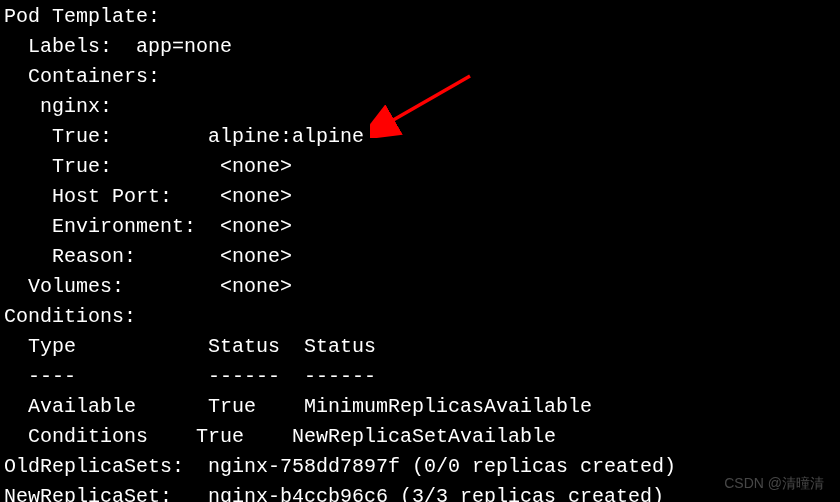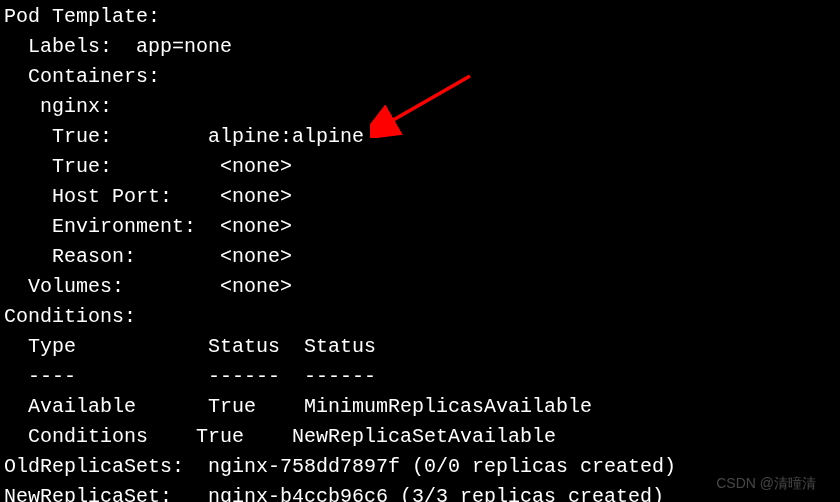--- a/index.html
+++ b/index.html
@@ -21,21 +21,21 @@
     }
     .arrow {
       position: absolute;
       top: 68px;
       left: 370px;
       pointer-events: none;
     }
     .watermark {
       position: absolute;
       bottom: 8px;
-      right: 24px;
+      right: 16px;
       font-size: 14px;
       color: rgba(200, 200, 200, 0.35);
       font-family: sans-serif;
     }
   </style>
 </head>
 <body>
 
 <div class="terminal"><span>Pod Template:</span>
 <span>  Labels:  </span><span>app=none</span>

